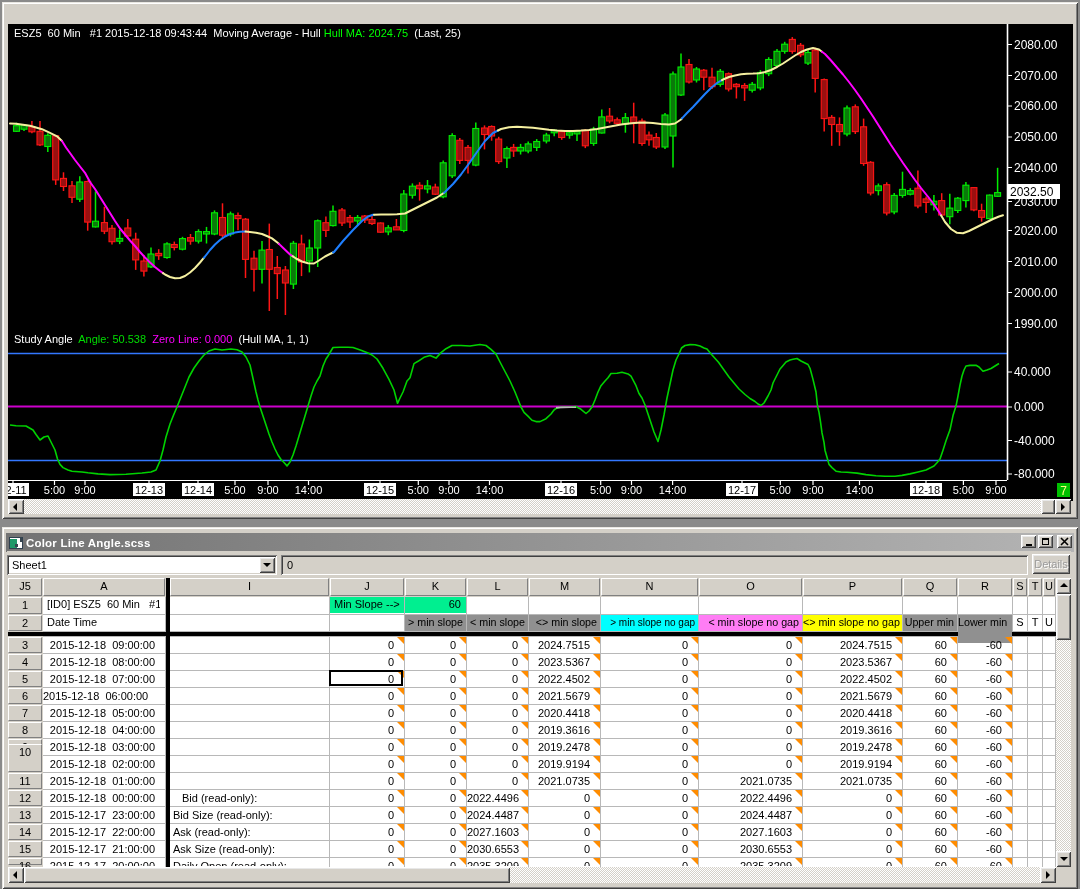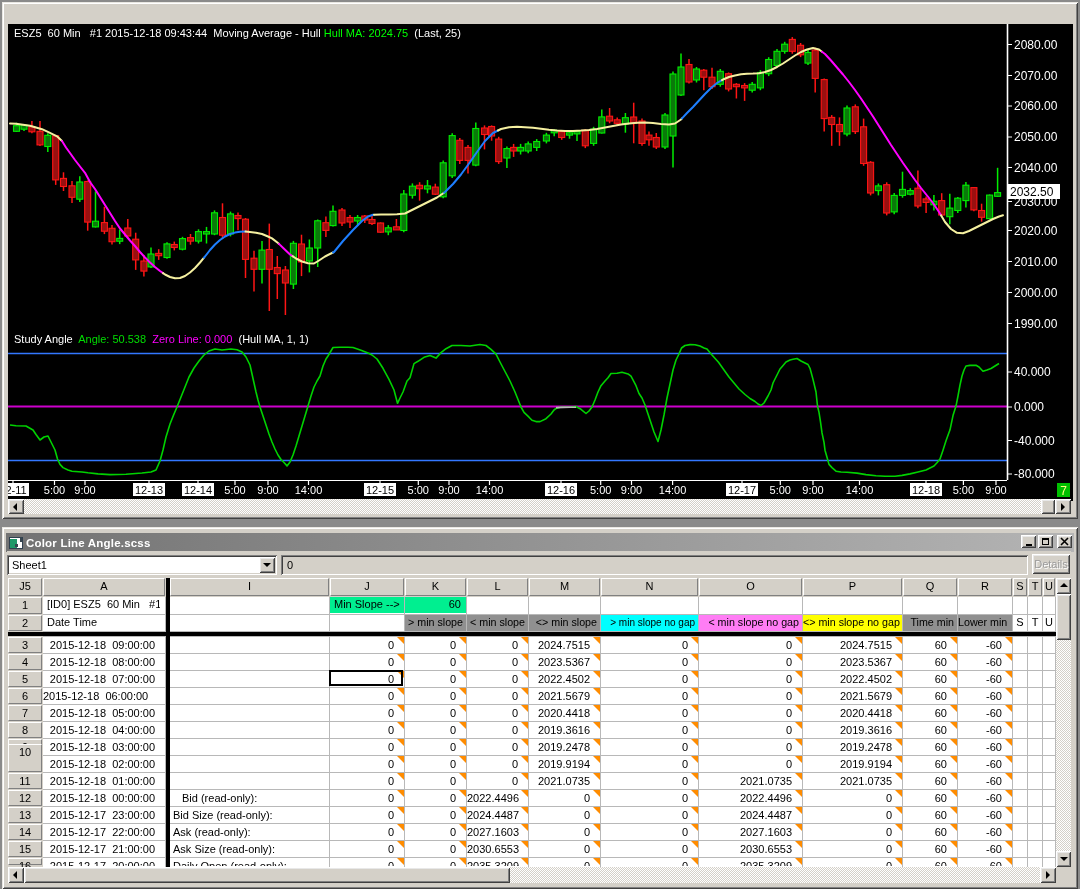--- a/index.html
+++ b/index.html
@@ -500,22 +500,22 @@
 <div class="cell" style="left:43px;top:597px;width:117px;height:17px;text-align:left;padding-left:4px">[ID0] ESZ5&nbsp;&nbsp;60 Min&nbsp;&nbsp;&nbsp;#1</div>
 <div class="cell" style="left:330px;top:597px;width:74px;height:16px;background:#00ef90;text-align:left;padding-left:4px">Min Slope --&gt;</div>
 <div class="cell" style="left:405px;top:597px;width:61px;height:16px;background:#00ef90;text-align:right;padding-right:5px">60</div>
 <div class="cell" style="left:43px;top:615px;width:117px;height:16px;text-align:left;padding-left:4px">Date Time</div>
 <div class="cell" style="left:405px;top:615px;width:61px;height:16px;background:#909090;text-align:right;padding-right:3px;font-size:10.7px">&gt; min slope</div>
 <div class="cell" style="left:467px;top:615px;width:61px;height:16px;background:#909090;text-align:right;padding-right:3px;font-size:10.7px">&lt; min slope</div>
 <div class="cell" style="left:529px;top:615px;width:71px;height:16px;background:#909090;text-align:right;padding-right:3px;font-size:10.7px">&lt;&gt; min slope</div>
 <div class="cell" style="left:601px;top:615px;width:97px;height:16px;background:#00ffff;text-align:right;padding-right:3px;font-size:10px">&gt; min slope no gap</div>
 <div class="cell" style="left:699px;top:615px;width:103px;height:16px;background:#ff7df5;text-align:right;padding-right:3px;font-size:10.7px">&lt; min slope no gap</div>
 <div class="cell" style="left:803px;top:615px;width:99px;height:16px;background:#ffff00;text-align:right;padding-right:3px;font-size:10.7px">&lt;&gt; min slope no gap</div>
-<div class="cell" style="left:903px;top:615px;width:54px;height:16px;background:#909090;text-align:right;padding-right:3px;font-size:10.7px">Time min</div>
-<div class="cell" style="left:958px;top:615px;width:54px;height:16px;background:#909090;text-align:left;padding-right:19px;font-size:10.7px">Lower min</div>
+<div class="cell" style="left:903px;top:615px;width:54px;height:16px;background:#909090;text-align:right;padding-right:3px;font-size:10.7px">Upper min</div>
+<div class="cell" style="left:958px;top:615px;width:54px;height:28px;background:#909090;text-align:left;padding-right:19px;font-size:10.7px">Lower min</div>
 <div class="cell" style="left:1013px;top:615px;width:14px;height:16px;text-align:center">S</div>
 <div class="cell" style="left:1028px;top:615px;width:14px;height:16px;text-align:center">T</div>
 <div class="cell" style="left:1043px;top:615px;width:12px;height:16px;text-align:center">U</div>
 <div class="cell" style="left:43px;top:638px;width:117px;height:15px;text-align:right;padding-right:5px">2015-12-18  09:00:00</div>
 <div class="cell" style="left:330px;top:638px;width:69px;height:15px;text-align:right;padding-right:5px">0</div>
 <div style="position:absolute;left:397px;top:637px;width:0;height:0;border-top:7px solid #ff8c00;border-left:7px solid transparent"></div>
 <div class="cell" style="left:405px;top:638px;width:56px;height:15px;text-align:right;padding-right:5px">0</div>
 <div style="position:absolute;left:459px;top:637px;width:0;height:0;border-top:7px solid #ff8c00;border-left:7px solid transparent"></div>
 <div class="cell" style="left:467px;top:638px;width:56px;height:15px;text-align:right;padding-right:5px">0</div>
 <div style="position:absolute;left:521px;top:637px;width:0;height:0;border-top:7px solid #ff8c00;border-left:7px solid transparent"></div>

